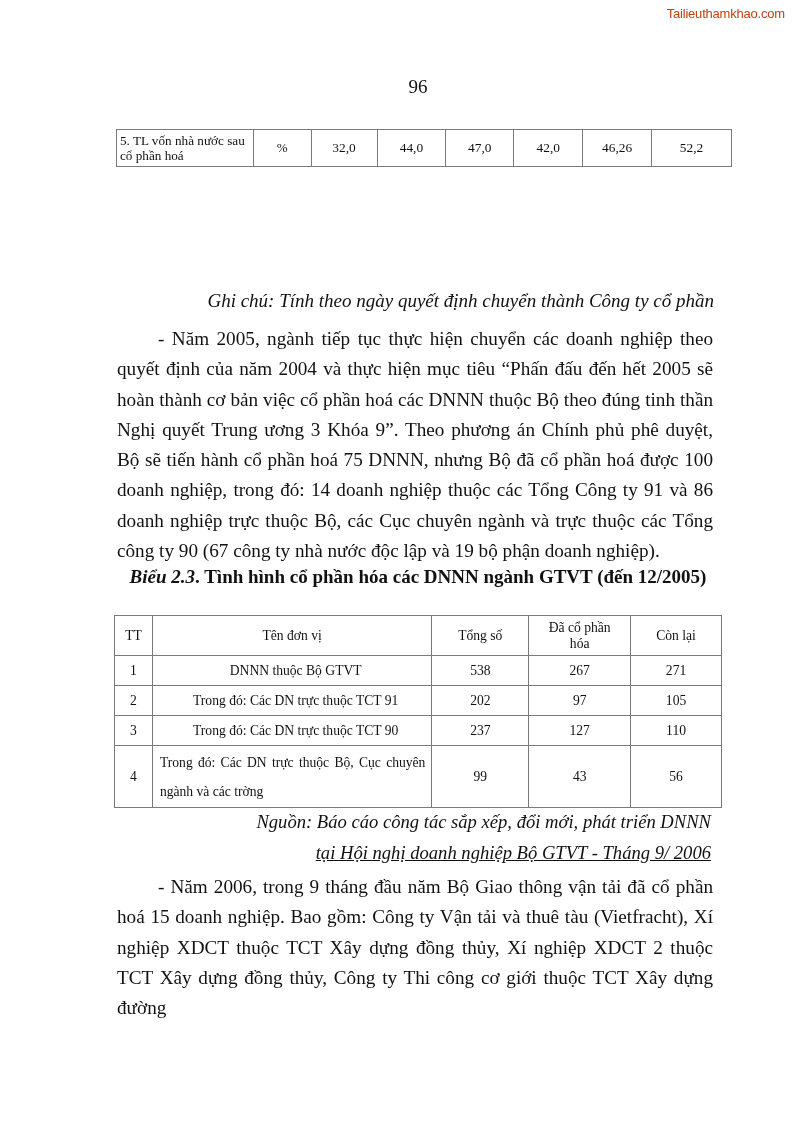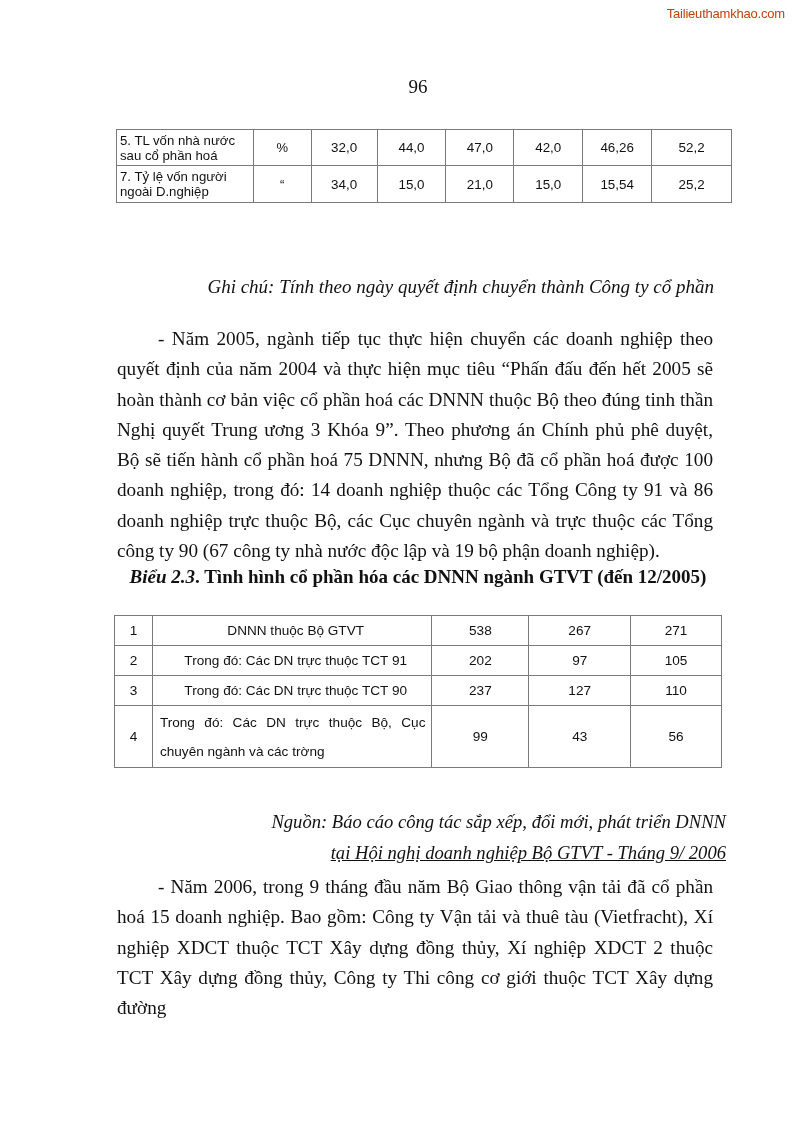--- a/index.html
+++ b/index.html
@@ -9,21 +9,21 @@
   }
   .watermark {
     position: absolute; top: 6px; right: 9px;
     font-family: "Liberation Sans", sans-serif; font-size: 13px; color: #c2410c;
     letter-spacing: -0.2px;
   }
   .page-number {
     position: absolute; top: 76px; left: 0; width: 836px; text-align: center;
     font-size: 19px;
   }
-  table { border-collapse: collapse; position: absolute; font-family: Liberation Sans, sans-serif; padding-left: 11px; }
+  table { border-collapse: collapse; position: absolute; font-family: Liberation Serif, serif; padding-left: 11px; }
   td, th { border: 1.3px solid #7a7a7a; padding: 0; font-weight: normal; }
 
   
   .t1 { left: 116px; top: 129px; width: 616px; font-size: 13.4px; }
   .t1 td { height: 35px; text-align: center; vertical-align: middle; }
   .t1 td.label { text-align: left; padding-left: 3px; line-height: 15px; font-size: 13.2px; }
   .t1 tr:last-child td { height: 36px; }
   .t1 td.unit { font-size: 13px; }
 
   
@@ -42,21 +42,21 @@
   .indent { text-indent: 41px; }
   .note {
     position: absolute; right: 80px; font-style: italic; font-size: 19px;
   }
   .caption {
     position: absolute; top: 566px; left: 0; width: 836px; text-align: center;
     font-weight: bold; font-size: 19px;
   }
   .caption i { font-style: italic; }
   .source {
-    position: absolute; right: 68px; font-style: italic; font-size: 18.6px;
+    position: absolute; right: 83px; font-style: italic; font-size: 18.6px;
   }
 </style>
 </head>
 <body>
 
 <div class="watermark">Tailieuthamkhao.com</div>
 <div class="page-number">96</div>
 
 <table class="t1">
   <colgroup>
@@ -73,50 +73,47 @@
     <tr>
       <td class="label">5. TL vốn nhà nước sau cổ phần hoá</td>
       <td class="unit">%</td>
       <td>32,0</td>
       <td>44,0</td>
       <td>47,0</td>
       <td>42,0</td>
       <td>46,26</td>
       <td>52,2</td>
     </tr>
-    <tr>
-      <td class="label">7. Tỷ lệ vốn người ngoài D.nghiệp</td>
-      <td class="unit">“</td>
-      <td>34,0</td>
-      <td>15,0</td>
-      <td>21,0</td>
-      <td>15,0</td>
-      <td>15,54</td>
-      <td>25,2</td>
-    </tr>
   </tbody>
 </table>
 
-<div class="note" style="top:276px;">Ghi chú: Tính theo ngày quyết định chuyển thành Công ty cổ phần</div>
+<div class="note" style="top:290px;">Ghi chú: Tính theo ngày quyết định chuyển thành Công ty cổ phần</div>
 
 <div class="para" style="top:324px;">
   <p class="indent">- Năm 2005, ngành tiếp tục thực hiện chuyển các doanh nghiệp theo quyết định của năm 2004 và thực hiện mục tiêu “Phấn đấu đến hết 2005 sẽ hoàn thành cơ bản việc cổ phần hoá các DNNN thuộc Bộ theo đúng tinh thần Nghị quyết Trung ương 3 Khóa 9”. Theo phương án Chính phủ phê duyệt, Bộ sẽ tiến hành cổ phần hoá 75 DNNN, nhưng Bộ đã cổ phần hoá được 100 doanh nghiệp, trong đó: 14 doanh nghiệp thuộc các Tổng Công ty 91 và 86 doanh nghiệp trực thuộc Bộ, các Cục chuyên ngành và trực thuộc các Tổng công ty 90 (67 công ty nhà nước độc lập và 19 bộ phận doanh nghiệp).</p>
 </div>
 
 <div class="caption"><i>Biểu 2.3</i><span>. Tình hình cổ phần hóa các DNNN ngành GTVT (đến 12/2005)</span></div>
 
 <table class="t2">
   <colgroup>
     <col style="width:38px">
       <col style="width:280px">
       <col style="width:97px">
       <col style="width:102px">
       <col style="width:91px">
   </colgroup>
   <tbody>
+    <tr class="head">
+      <td>TT</td>
+      <td>Tên đơn vị</td>
+      <td>Tổng số</td>
+      <td style="padding:0 14px;">Đã cổ phần hóa</td>
+      <td>Còn lại</td>
+    </tr>
     <tr>
       <td>1</td>
       <td class="name">DNNN thuộc Bộ GTVT</td>
       <td>538</td>
       <td>267</td>
       <td>271</td>
     </tr>
     <tr>
       <td>2</td>
       <td class="name">Trong đó: Các DN trực thuộc TCT 91</td>

